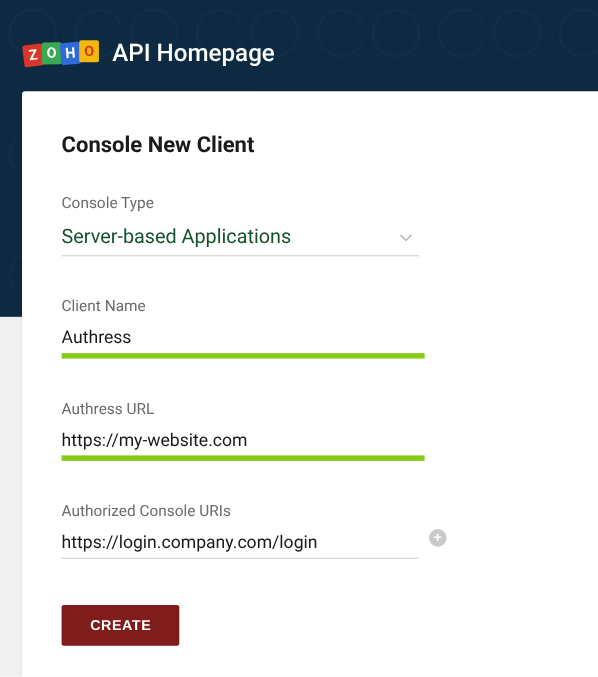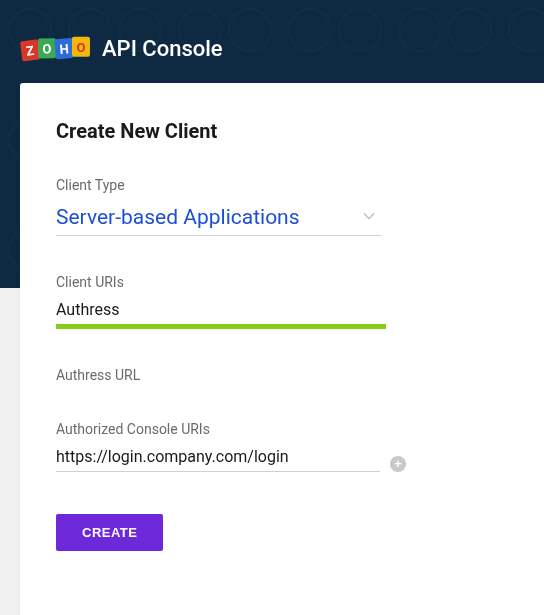--- a/index.html
+++ b/index.html
@@ -92,22 +92,22 @@
       color: #6b6b6b;
       margin-bottom: 8px;
     }
     .select-wrap {
       position: relative;
       width: 325px;
       border-bottom: 1px solid #d0d0d0;
       padding: 4px 0 6px 0;
     }
     .select-value {
-      font-size: 21px;
-      color: #1d4ed8;
+      font-size: 18px;
+      color: #14532d;
       text-align: center;
     }
     .chevron {
       position: absolute;
       right: 6px;
       top: 6px;
       width: 12px;
       height: 12px;
     }
     .text-input {
@@ -116,21 +116,21 @@
       border-bottom: 5px solid #84cc16;
       font-size: 16px;
       color: #1a1a1a;
       padding: 2px 0 5px 0;
       outline: none;
       font-family: inherit;
       background: transparent;
     }
     .uri-row {
       display: flex;
-      align-items: flex-end;
+      align-items: flex-start;
       width: 350px;
     }
     .uri-input {
       flex: 1;
       border: none;
       border-bottom: 1px solid #d0d0d0;
       font-size: 16px;
       color: #1a1a1a;
       padding: 2px 0 5px 0;
       outline: none;
@@ -149,21 +149,21 @@
       line-height: 14px;
       font-weight: bold;
       margin-left: 10px;
       cursor: pointer;
       display: flex;
       align-items: center;
       justify-content: center;
       padding: 0;
     }
     .create-btn {
-      background: #6d28d9;
+      background: #7f1d1d;
       color: #fff;
       border: none;
       padding: 11px 26px;
       font-size: 13px;
       font-weight: 600;
       letter-spacing: 0.5px;
       cursor: pointer;
       border-radius: 2px;
     }
   </style>
@@ -172,45 +172,46 @@
 
 <div class="header-bg"></div>
 
 <div class="header">
   <div class="zoho-logo">
     <div class="tile z">Z</div>
     <div class="tile o1">O</div>
     <div class="tile h">H</div>
     <div class="tile o2">O</div>
   </div>
-  <div class="app-title">API Console</div>
+  <div class="app-title">API Homepage</div>
 </div>
 
 <div class="card">
-  <h1 class="card-title">Create New Client</h1>
+  <h1 class="card-title">Console New Client</h1>
 
   <div class="form-group">
-    <label class="form-label">Client Type</label>
+    <label class="form-label">Console Type</label>
     <div class="select-wrap">
       <span class="select-value">Server-based Applications</span>
       <span class="chevron">
         <svg viewBox="0 0 12 12" width="12" height="12">
             <path d="M1 3.5 L6 8.5 L11 3.5" fill="none" stroke="#bdbdbd" stroke-width="1.4"></path>
           </svg>
       </span>
     </div>
   </div>
 
   <div class="form-group">
-    <label class="form-label">Client URIs</label>
+    <label class="form-label">Client Name</label>
     <input type="text" class="text-input" value="Authress" style="">
   </div>
 
   <div class="form-group">
     <label class="form-label">Authress URL</label>
+    <input type="text" class="text-input" value="https://my-website.com" style="">
   </div>
 
   <div class="form-group uri-group">
     <label class="form-label">Authorized Console URIs</label>
     <div class="uri-row">
       <input type="text" class="uri-input" value="https://login.company.com/login" style="">
       <button class="add-btn">
         <span>+</span>
       </button>
     </div>

